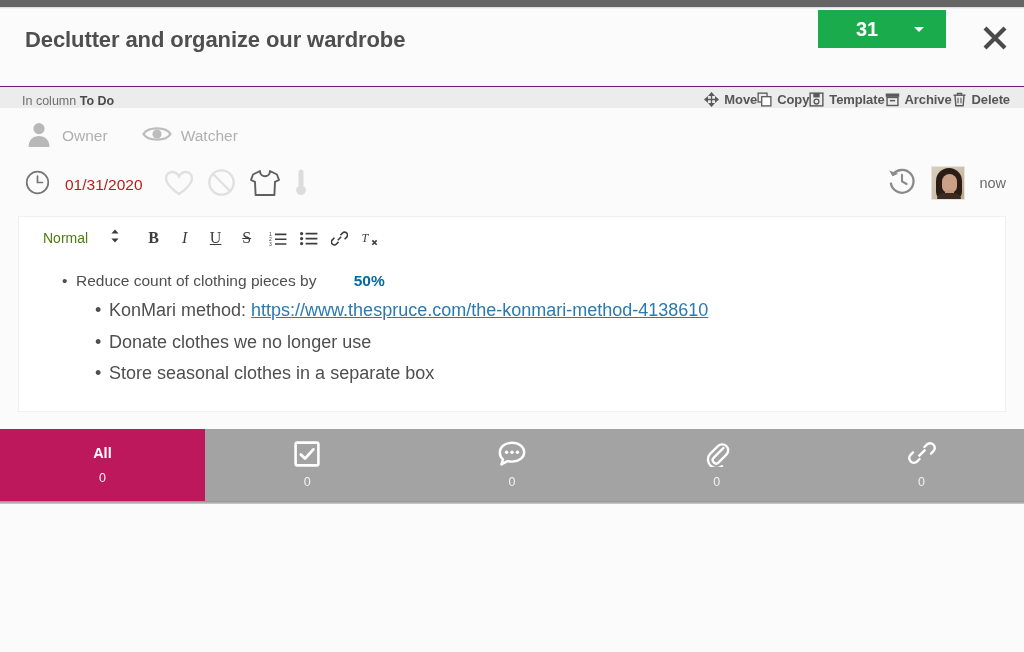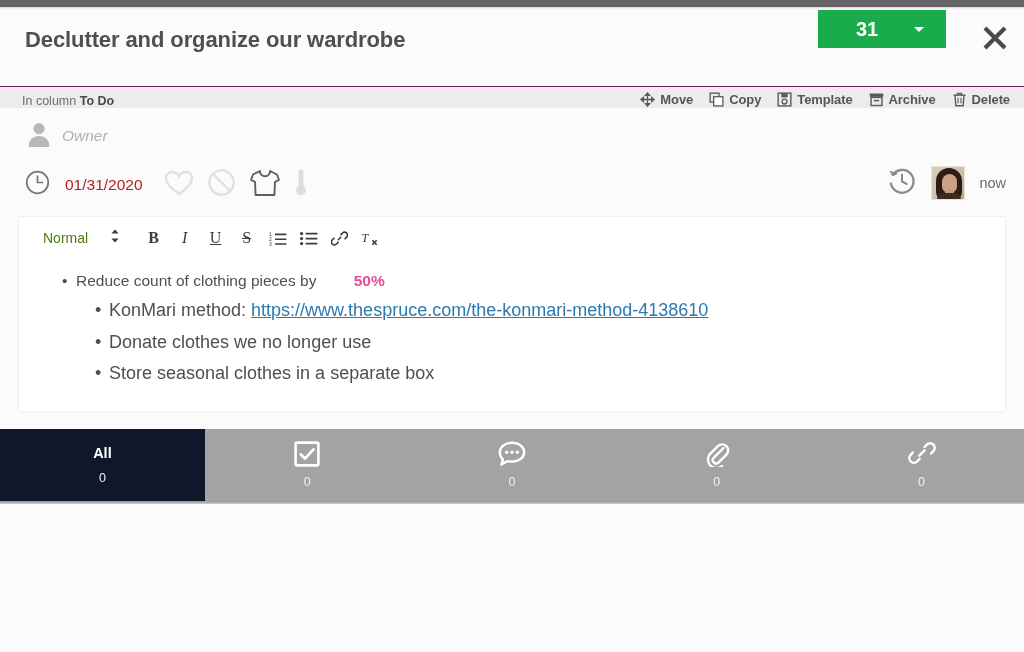--- a/index.html
+++ b/index.html
@@ -88,21 +88,20 @@
     font-size: 12.5px;
     color: #6f6f6f;
   }
   .in-column b { color: #4a4a4a; }
 
   .actions {
     position: absolute;
     right: 14px; top: 5px;
     display: flex;
     align-items: center;
-    gap: 16px;
     justify-content: flex-end;
   }
   .action {
     display: flex;
     align-items: center;
     gap: 5px;
     font-size: 13px;
     color: #555;
     cursor: pointer;
   }
@@ -117,21 +116,20 @@
     left: 25px; top: 12px;
     display: flex;
     align-items: center;
     gap: 34px;
   }
   .person-chip {
     display: flex;
     align-items: center;
     gap: 9px;
     cursor: pointer;
-    font-style: italic;
   }
   .person-chip .lbl {
     font-size: 15.5px;
     color: #b0b0b0;
   }
 
   .date-row {
     position: absolute;
     left: 25px; top: 60px;
     display: flex;
@@ -250,21 +248,21 @@
     margin-bottom: 8px;
     line-height: 1.3;
   }
   .bullet-l1::before, .bullet-l2::before {
     content: "\2022";
     position: absolute;
     color: #4f4f4f;
   }
   .bullet-l1::before { left: 19px; }
   .bullet-l2::before { left: 52px; }
-  .bullet-l1 b, .bullet-l2 b { color: #ec4899; padding-left: 33px; }
+  .bullet-l1 b, .bullet-l2 b { color: #0369a1; padding-left: 33px; }
   .doc-link {
     color: #2a7ab0;
     text-decoration: underline;
   }
 
   
   .tabbar {
     position: absolute;
     left: 0; top: 429px;
     width: 1024px; height: 72px;
@@ -275,21 +273,21 @@
     flex: 1 1 0;
     position: relative;
     display: flex;
     flex-direction: column;
     align-items: center;
     justify-content: center;
     cursor: pointer;
     color: #ffffff;
   }
   .tab.active {
-    background: #0f172a;
+    background: #be185d;
     align-items: center;
   }
   .tab .tab-label {
     font-size: 14.5px;
     font-weight: bold;
     line-height: 1;
     margin-bottom: 12px;
   }
   .tab .tab-icon { margin-bottom: 9px; }
   .tab .tab-icon svg { display: block; }
@@ -406,20 +404,29 @@
       <div class="person-chip">
         <span>
           <svg width="28" height="28" viewBox="0 0 28 28">
             <circle cx="14" cy="8.6" r="5.6" fill="#b8b8b8"></circle>
             <path d="M3.6 27 C3.6 19.4 8.2 16 14 16 C19.8 16 24.4 19.4 24.4 27 Z" fill="#b8b8b8"></path>
           </svg>
         </span>
         <span class="lbl">Owner</span>
       </div>
 
+      <div class="person-chip">
+        <span>
+          <svg width="30" height="24" viewBox="0 0 30 24">
+            <path d="M1.5 12 C6 4.5 24 4.5 28.5 12 C24 19.5 6 19.5 1.5 12 Z" fill="none" stroke="#bdbdbd" stroke-width="2.4"></path>
+            <circle cx="15" cy="12" r="4.6" fill="#bdbdbd"></circle>
+          </svg>
+        </span>
+        <span class="lbl">Watcher</span>
+      </div>
     </div>
 
     <div class="date-row">
       <span class="badge-icon">
         <svg width="25" height="25" viewBox="0 0 26 26">
           <circle cx="13" cy="13" r="11.2" fill="none" stroke="#777" stroke-width="1.8"></circle>
           <path d="M13 6.4 V13 H18.2" fill="none" stroke="#777" stroke-width="1.8" stroke-linecap="round"></path>
         </svg>
       </span>
       <span class="date-text">01/31/2020</span>

